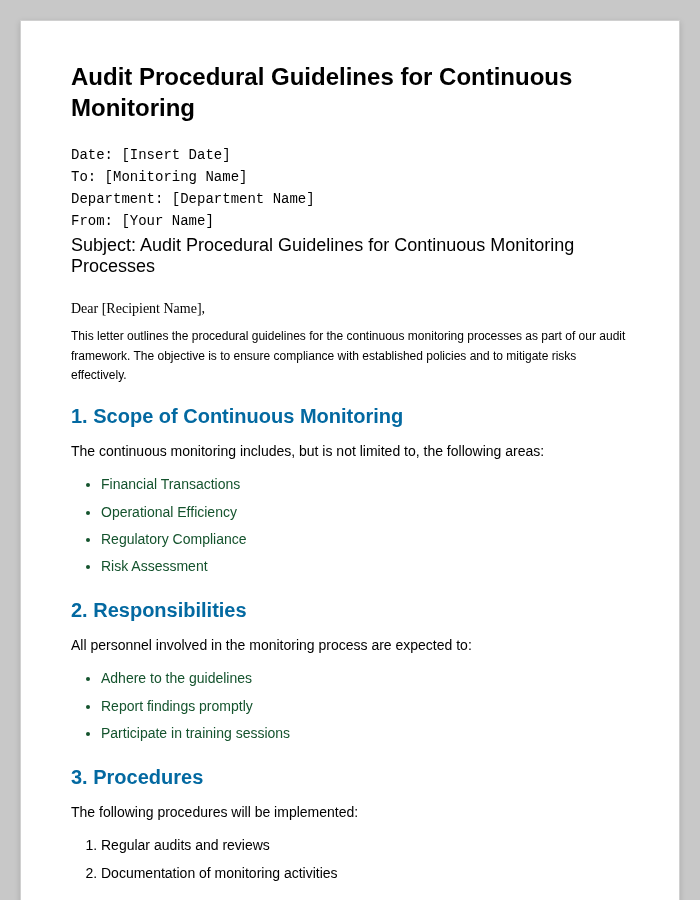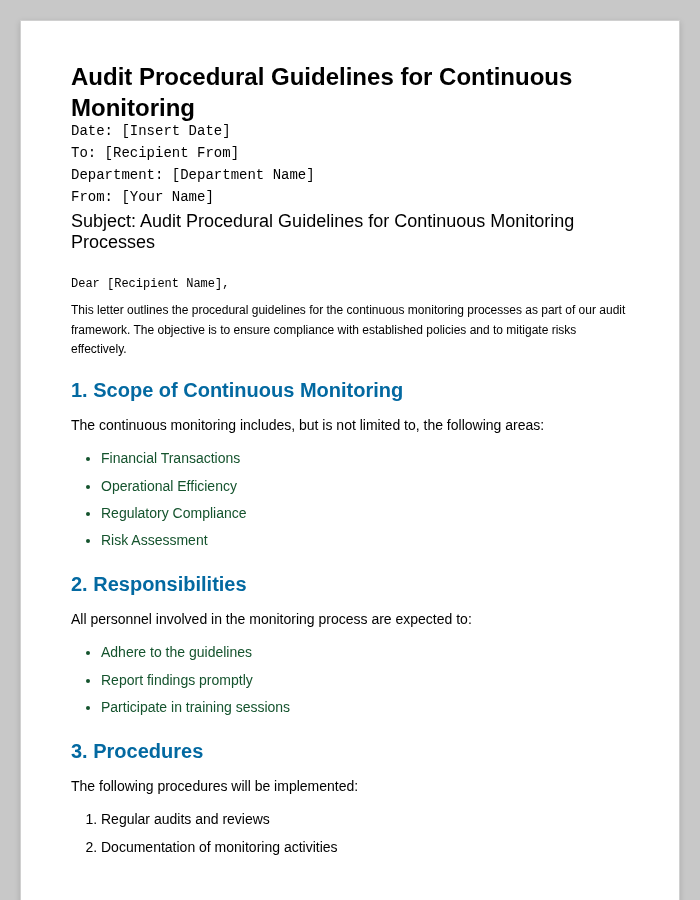--- a/index.html
+++ b/index.html
@@ -24,20 +24,21 @@
       min-height: 860px;
       padding: 40px 50px;
       border: 1px solid #d0d0d0;
       box-shadow: 0 2px 6px rgba(0,0,0,0.15);
     }
 
     .doc-title {
       font-size: 24px;
       font-weight: bold;
       line-height: 1.3;
+      margin-bottom: 24px;
       color: #000;
       font-family: Arial, sans-serif;
     }
 
     .meta-section {
       margin-bottom: 6px;
       font-size: 14px;
       color: #000;
       font-family: Liberation Mono, monospace;
     }
@@ -45,23 +46,23 @@
     .subject-line {
       margin-bottom: 24px;
       font-size: 18px;
       color: #000;
       font-family: Arial, sans-serif;
     }
 
     .salutation {
       margin-top: 16px;
       margin-bottom: 10px;
-      font-size: 12px;
+      font-size: 14px;
       color: #000;
-      font-family: Liberation Mono, monospace;
+      font-family: Liberation Serif, serif;
     }
 
     .body-paragraph {
       font-size: 12px;
       line-height: 1.6;
       color: #000;
       margin-bottom: 20px;
       font-family: Arial, sans-serif;
     }
 
@@ -111,21 +112,21 @@
     }
   </style>
 </head>
 <body>
 
 <div class="document-container">
 
   <h1 class="doc-title">Audit Procedural Guidelines for Continuous Monitoring</h1>
 
   <div class="meta-section">Date: [Insert Date]</div>
-  <div class="meta-section">To: [Recipient From]</div>
+  <div class="meta-section">To: [Monitoring Name]</div>
   <div class="meta-section">Department: [Department Name]</div>
   <div class="meta-section">From: [Your Name]</div>
   <div class="subject-line">Subject: Audit Procedural Guidelines for Continuous Monitoring Processes</div>
 
   <div class="salutation">Dear [Recipient Name],</div>
   <p class="body-paragraph">This letter outlines the procedural guidelines for the continuous monitoring processes as part of our audit framework. The objective is to ensure compliance with established policies and to mitigate risks effectively.</p>
 
   <h2 class="section-heading">1. Scope of Continuous Monitoring</h2>
   <p class="section-intro">The continuous monitoring includes, but is not limited to, the following areas:</p>
   <ul class="bullet-list">

